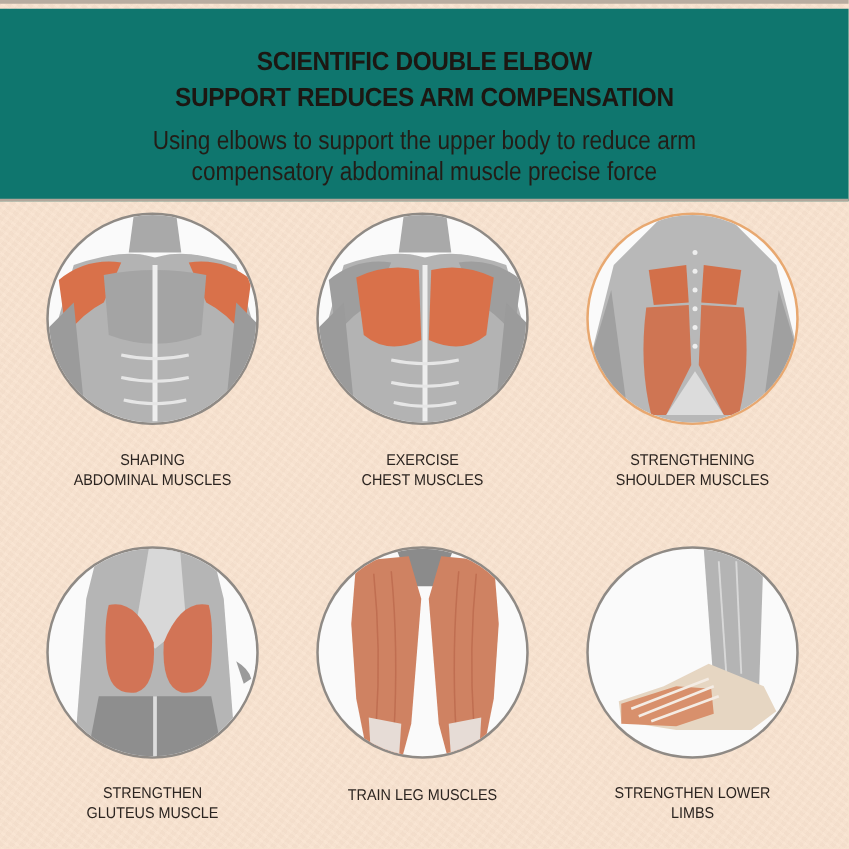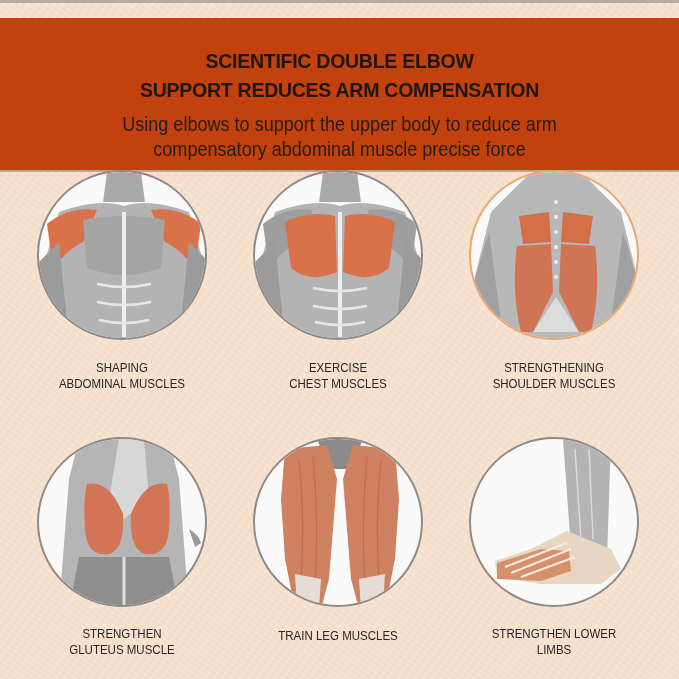--- a/index.html
+++ b/index.html
@@ -1,20 +1,20 @@
 <!DOCTYPE html>
 <html><head>
 <meta charset="utf-8">
 <style>
   html,body{margin:0;padding:0;}
   body{width:679px;height:679px;position:relative;overflow:hidden;background:#f9e3cf;font-family:"Liberation Sans",sans-serif;}
   .texture{position:absolute;inset:0;background:
     repeating-linear-gradient(37deg,rgba(255,255,255,0.05) 0 2px,rgba(0,0,0,0.012) 2px 5px),
     repeating-linear-gradient(-53deg,rgba(255,255,255,0.04) 0 3px,rgba(0,0,0,0.01) 3px 7px);}
-  .header{position:absolute;left:0;top:18px;width:679px;height:152px;background:#c2410c;border-bottom:2px solid #b3a79b;}
+  .header{position:absolute;left:0;top:7px;width:679px;height:152px;background:#0f766e;border-bottom:2px solid #b3a79b;}
   .topline{position:absolute;left:0;top:0;width:679px;height:3px;background:#b8aca0;}
   .title{position:absolute;left:0;width:679px;text-align:center;font-weight:bold;color:#1c1712;font-size:21px;letter-spacing:-0.3px;font-family:"Liberation Sans",sans-serif;transform:scaleX(0.93);}
   .t1{top:31px;}
   .t2{top:60px;}
   .subtitle{position:absolute;left:0;width:679px;text-align:center;color:#231d17;font-size:21px;font-family:"Liberation Sans",sans-serif;transform:scaleX(0.86);}
   .s1{top:94px;}
   .s2{top:119px;}
   .circle{position:absolute;width:170px;height:170px;border-radius:50%;background:#fafafa;border:2px solid #8f8a85;overflow:hidden;box-sizing:border-box;}
   .circle.accent{border-color:#e8a870;}
   .label{position:absolute;width:200px;text-align:center;color:#2b2420;font-size:12.5px;line-height:16px;text-transform:uppercase;transform:scaleX(0.92);}

